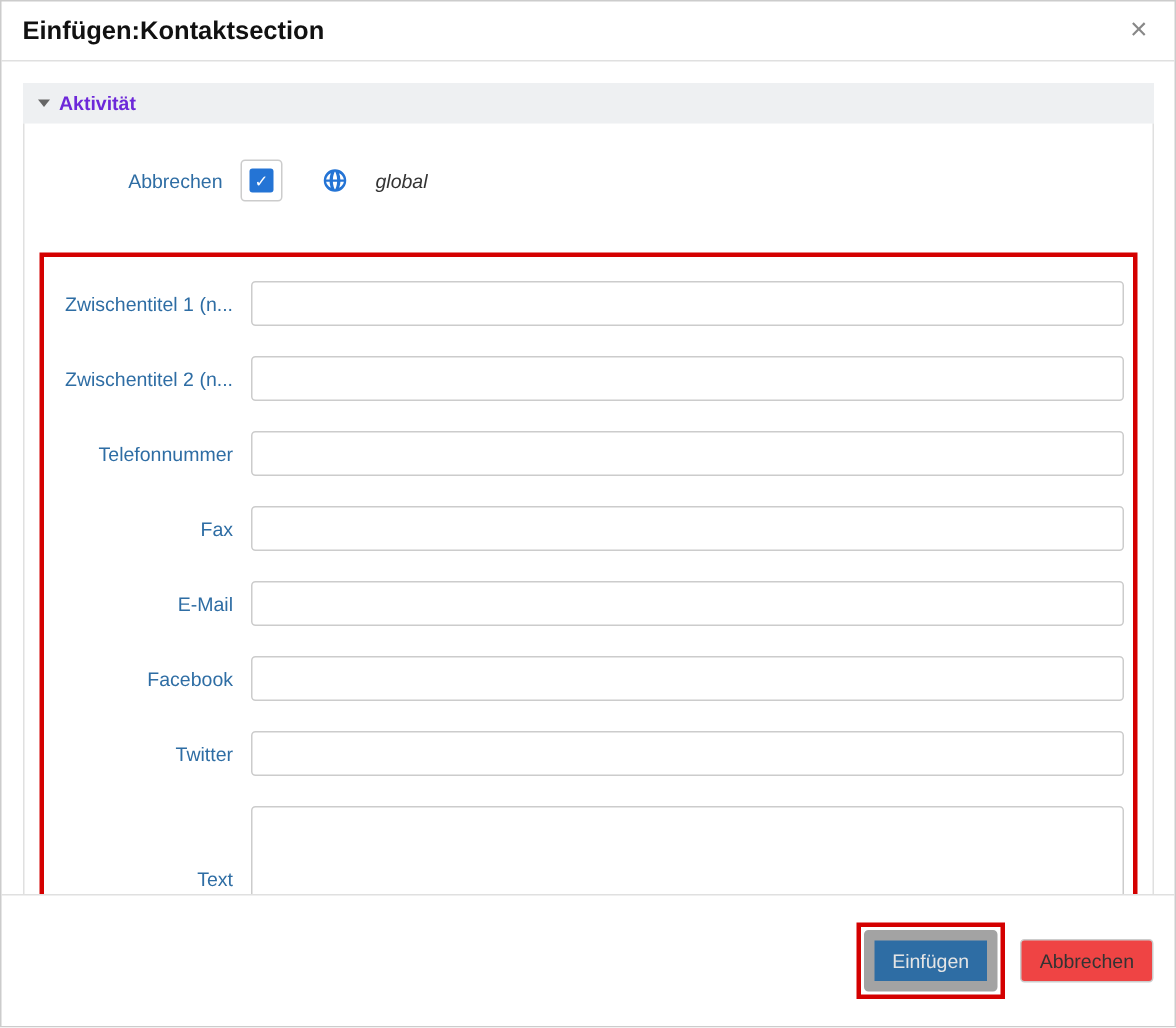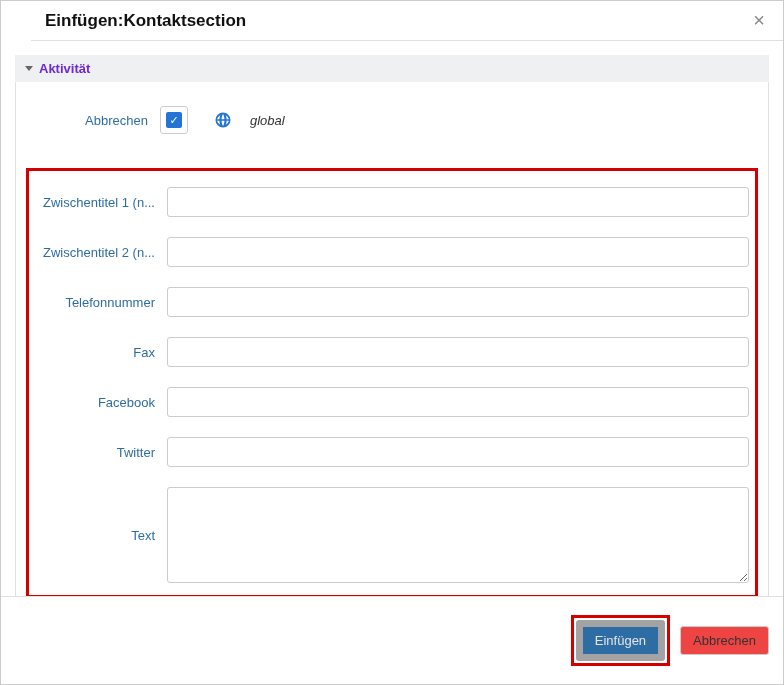--- a/index.html
+++ b/index.html
@@ -1,18 +1,18 @@
 <!DOCTYPE html>
 <html><head>
 <meta charset="utf-8">
 <style>
 * { box-sizing: border-box; margin: 0; padding: 0; }
 body { font-family: -apple-system, BlinkMacSystemFont, "Segoe UI", Arial, sans-serif; background: #fff; width: 784px; height: 685px; overflow: hidden; }
 .modal { width: 100%; height: 100%; border: 1px solid #ccc; display: flex; flex-direction: column; }
-.modal-header { display: flex; justify-content: space-between; align-items: center; padding: 8px 14px; border-bottom: 1px solid #e0e0e0; margin-left: 30px; }
+.modal-header { display: flex; justify-content: space-between; align-items: center; padding: 8px 14px; border-bottom: 1px solid #e0e0e0; }
 .modal-title { font-size: 17px; font-weight: bold; color: #111; }
 .close-btn { font-size: 20px; color: #888; cursor: pointer; background: none; border: none; padding: 0 4px; }
 .modal-body { flex: 1; padding: 14px; overflow: auto; }
 .section-header { background: #eef0f2; padding: 6px 10px; display: flex; align-items: center; gap: 6px; font-size: 13px; font-weight: bold; color: #6d28d9; }
 .caret { width: 0; height: 0; border-left: 4px solid transparent; border-right: 4px solid transparent; border-top: 5px solid #666; }
 .section-body { border: 1px solid #e0e0e0; border-top: none; padding: 12px 12px 0 12px; }
 .row { display: flex; align-items: center; padding: 10px 0; gap: 12px; }
 .row.reichweite { padding: 12px 0 24px 0; }
 .fields-box { border: 3px solid #d40000; padding: 6px 6px 2px 6px; margin: 10px -2px 14px -2px; }
 .label { width: 120px; text-align: right; color: #2e6da4; font-size: 13px; white-space: nowrap; overflow: hidden; text-overflow: ellipsis; flex-shrink: 0; }
@@ -74,20 +74,24 @@
         <div class="row">
           <div class="label">Telefonnummer</div>
           <input class="text-input" value="" style="">
         </div>
 
         <div class="row">
           <div class="label">Fax</div>
           <input class="text-input" value="" style="">
         </div>
 
+        <div class="row">
+          <div class="label">E-Mail</div>
+          <input class="text-input" value="" style="">
+        </div>
 
         <div class="row">
           <div class="label">Facebook</div>
           <input class="text-input" value="" style="">
         </div>
 
         <div class="row">
           <div class="label">Twitter</div>
           <input class="text-input" value="" style="">
         </div>

